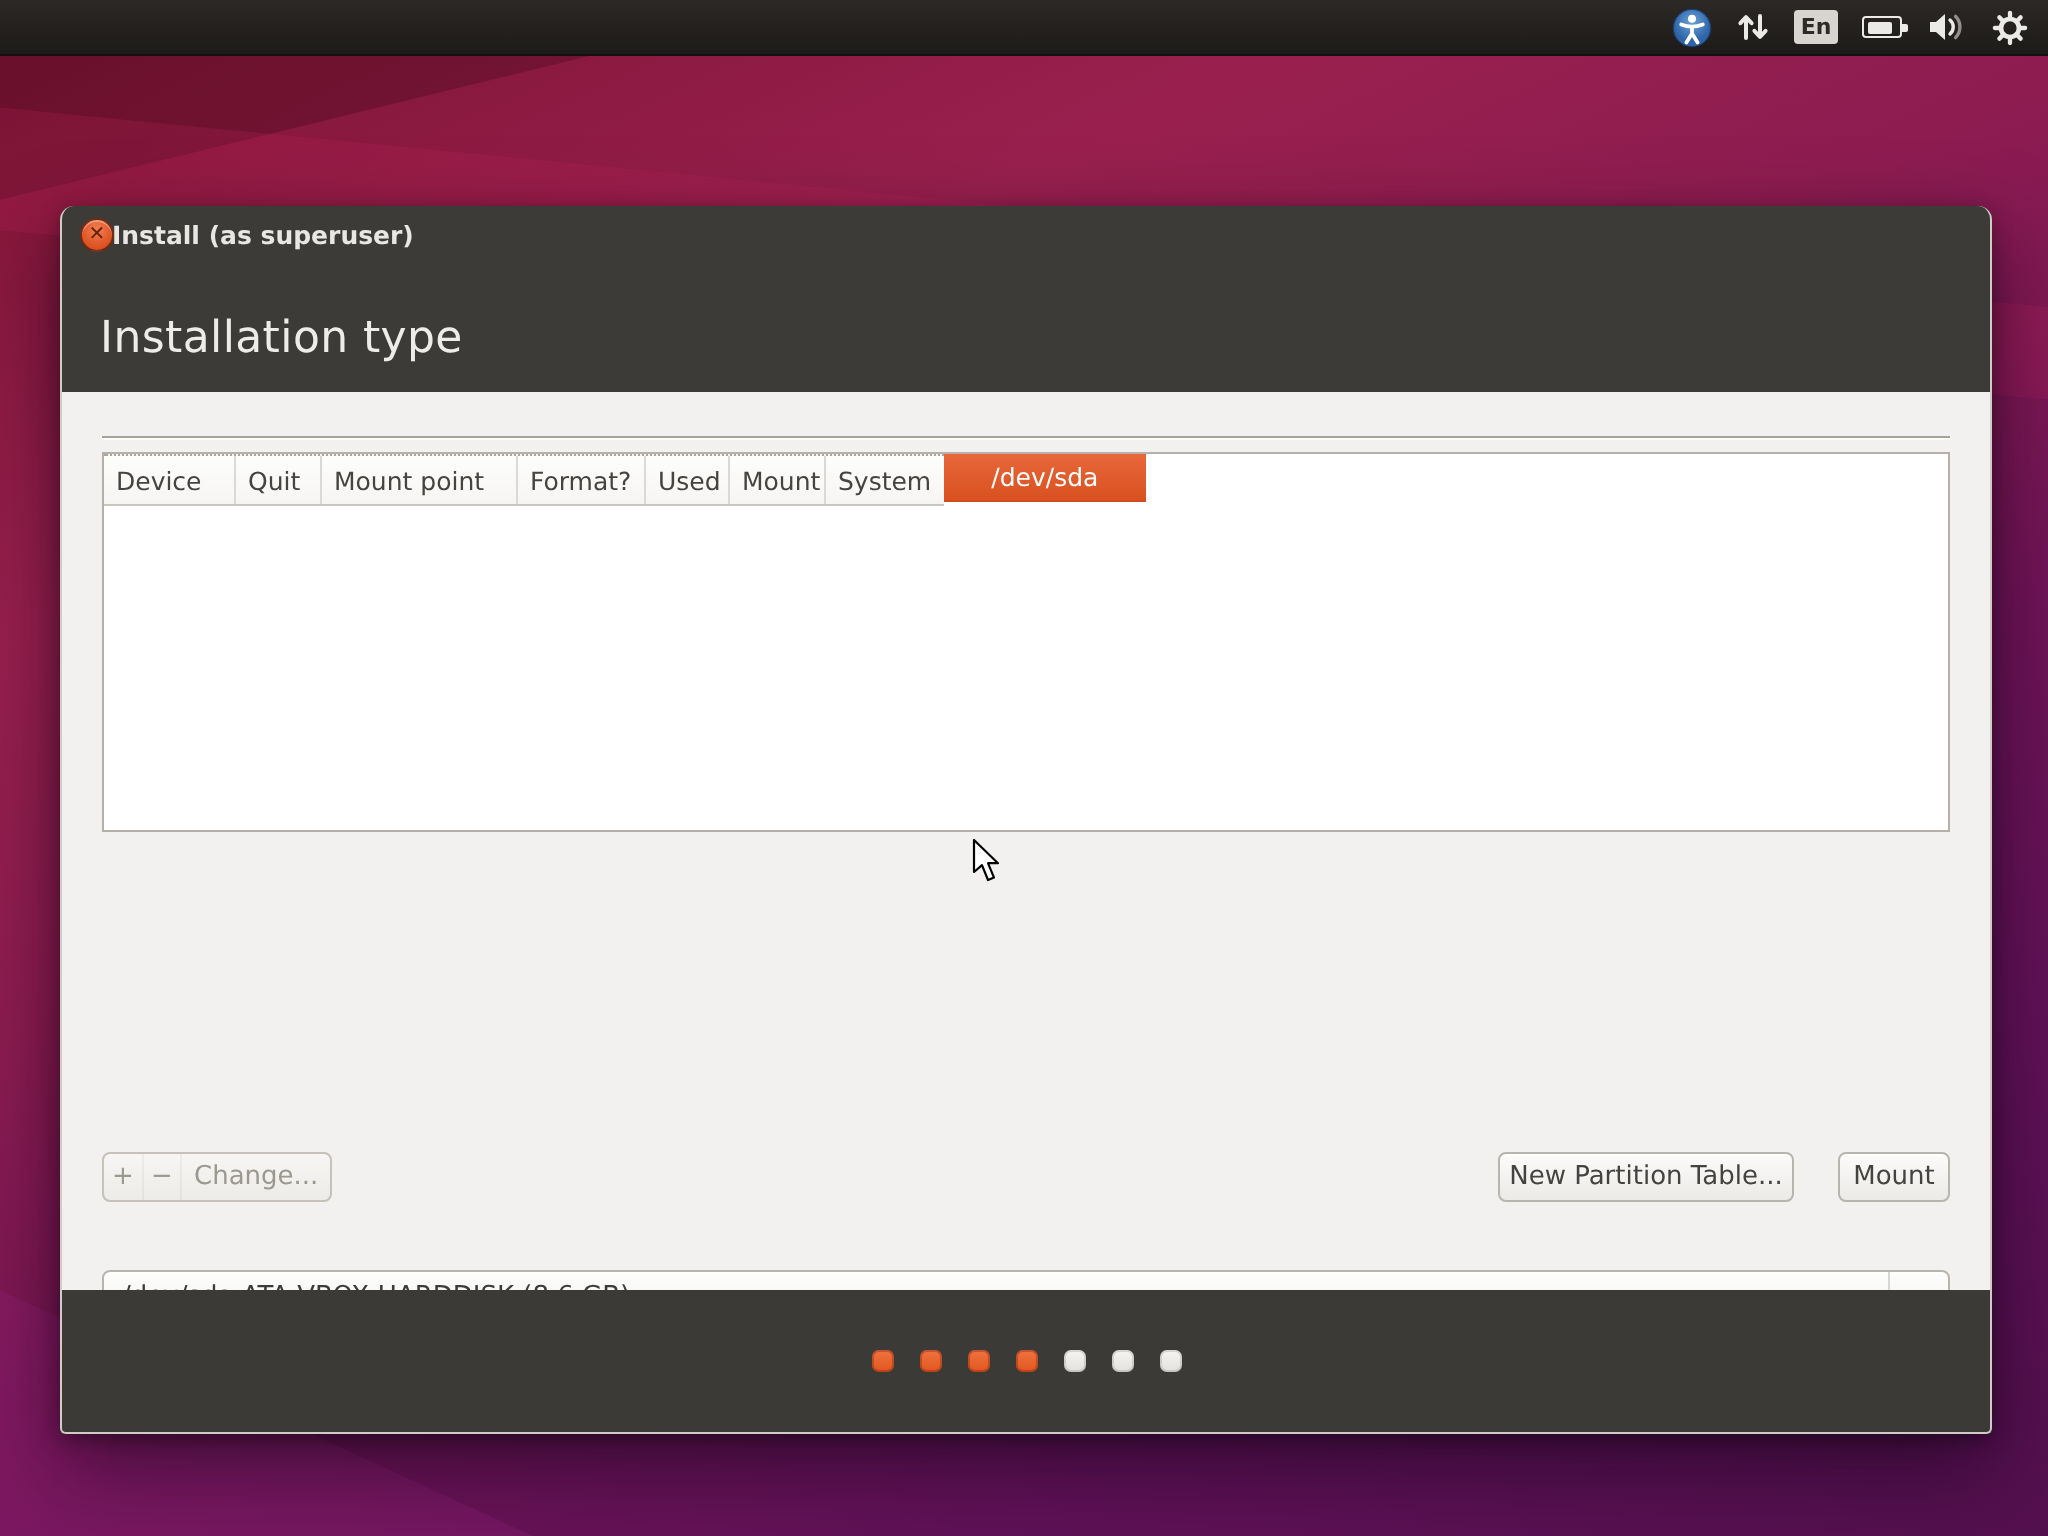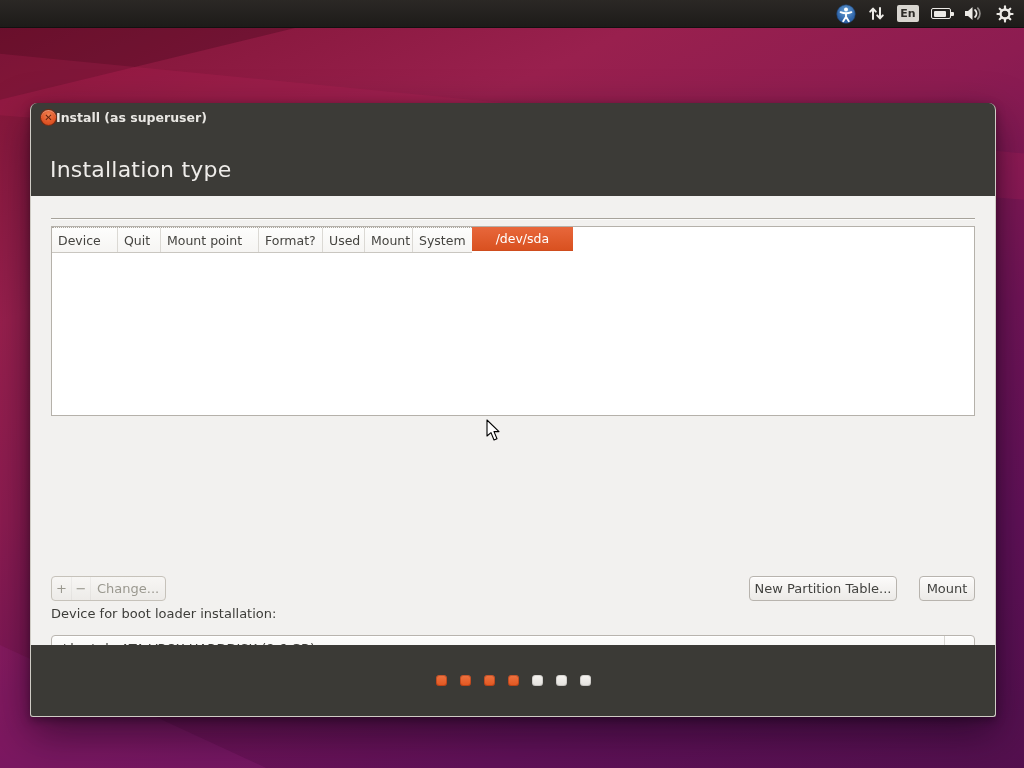--- a/index.html
+++ b/index.html
@@ -203,21 +203,20 @@
         <div class="seg seg-add">+</div>
         <div class="seg seg-remove">−</div>
         <div class="seg seg-change">Change...</div>
       </div>
       <div class="right-btns">
         <div class="btn btn-newtable">New Partition Table...</div>
         <div class="btn btn-revert">Mount</div>
       </div>
     </div>
 
-    <div class="boot-label">Device for boot loader installation:</div>
 
     <div class="combo">
       <div class="combo-text">/dev/sda ATA VBOX HARDDISK (8.6 GB)</div>
       <div class="combo-arrow">
           <span></span>
         </div>
     </div>
 
     <div class="actions-row">
       <div class="btn">Quit</div>

